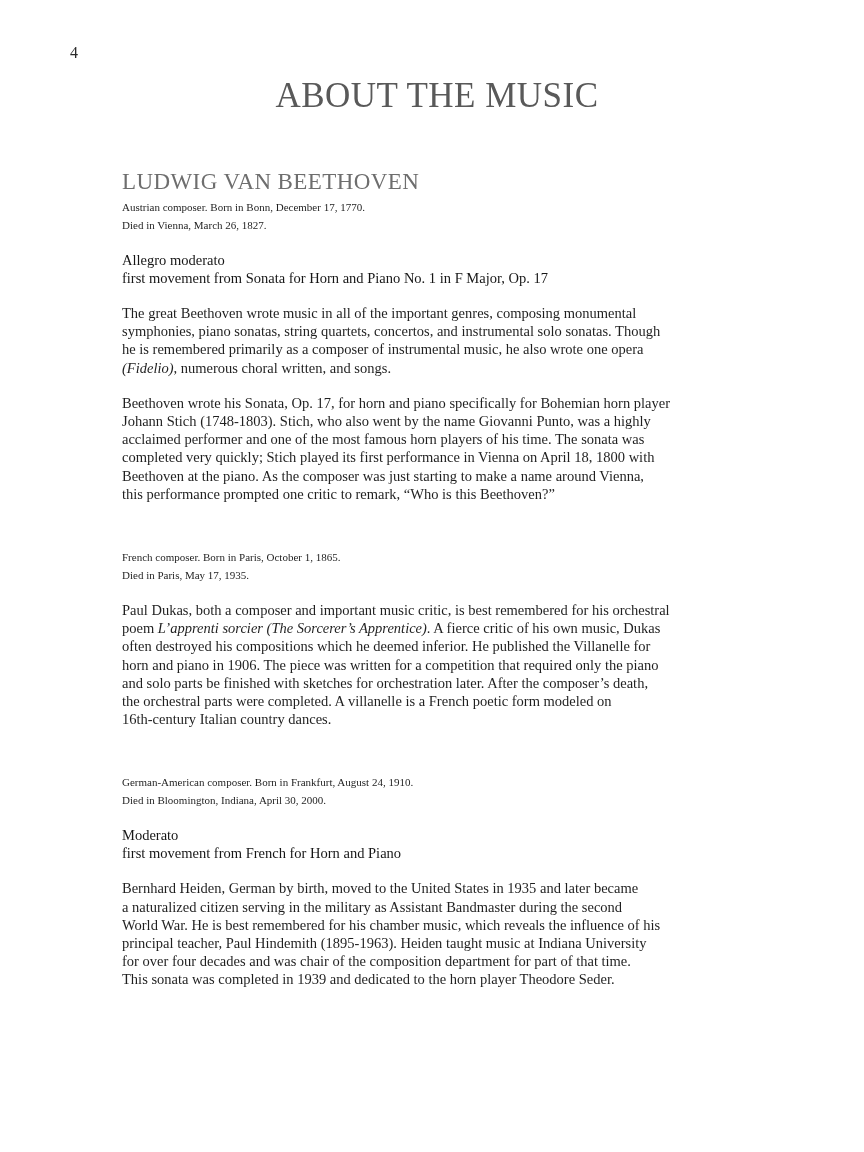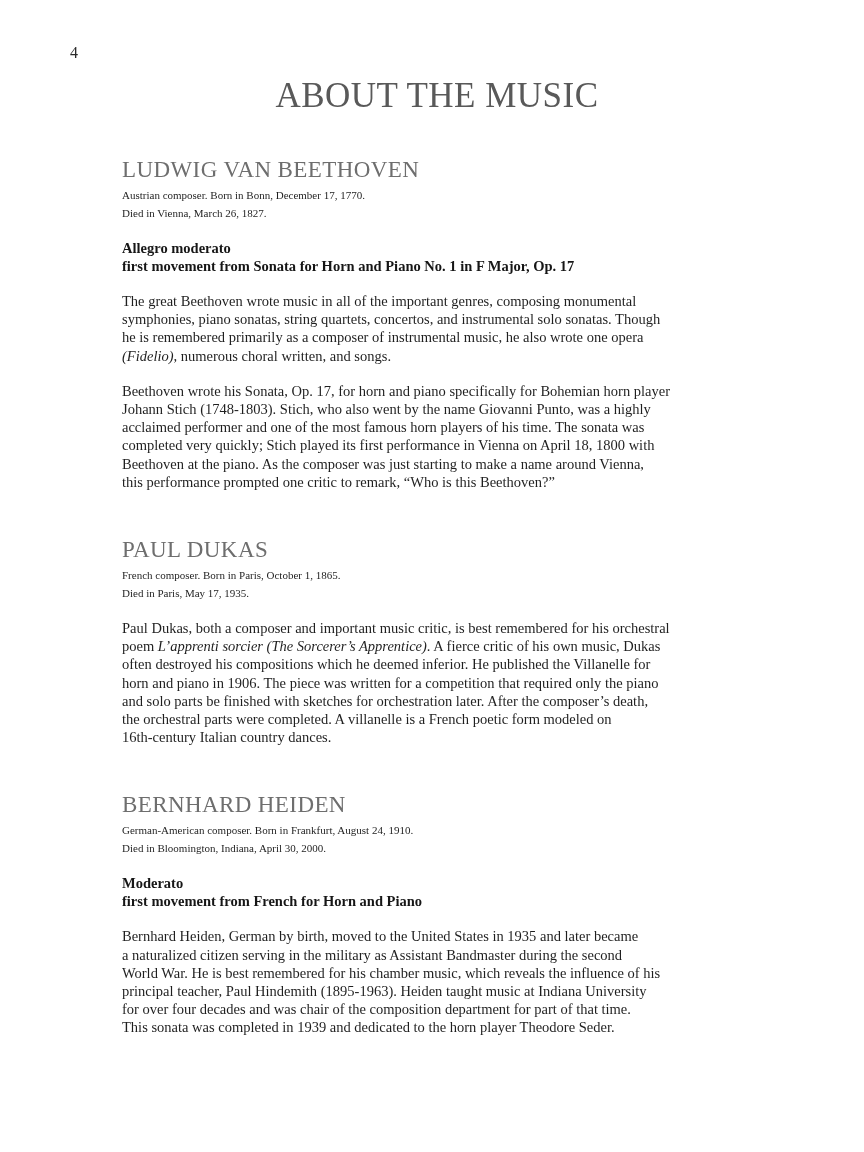--- a/index.html
+++ b/index.html
@@ -38,39 +38,39 @@
   .content {
     position: absolute;
     left: 122px;
     top: 153px;
     width: 656px;
   }
   .composer-section {
     margin-top: 46px;
   }
   .composer-section:first-child {
-    margin-top: 4px;
+    margin-top: 16px;
   }
   .composer-name {
     font-size: 23px;
     font-weight: normal;
     letter-spacing: 0.4px;
     color: #6e6e6e;
     margin: 0 0 4px 0;
   }
   .composer-bio {
     font-size: 11px;
     line-height: 17.5px;
     white-space: pre-line;
     color: #1f1f1f;
   }
   .piece-title {
     font-size: 14.5px;
     line-height: 18px;
-    font-weight: bold;
+    font-weight: normal;
     white-space: pre-line;
     margin-top: 17px;
     color: #161616;
   }
   .body-paragraph {
     font-size: 14.5px;
     line-height: 18.2px;
     white-space: pre-line;
     margin-top: 17px;
     color: #1f1f1f;
@@ -102,34 +102,32 @@
 </span><span class="it">(Fidelio)</span><span>, numerous choral written, and songs.</span></p>
       <p class="body-paragraph"><span>Beethoven wrote his Sonata, Op. 17, for horn and piano specifically for Bohemian horn player
 Johann Stich (1748-1803). Stich, who also went by the name Giovanni Punto, was a highly
 acclaimed performer and one of the most famous horn players of his time. The sonata was
 completed very quickly; Stich played its first performance in Vienna on April 18, 1800 with
 Beethoven at the piano. As the composer was just starting to make a name around Vienna,
 this performance prompted one critic to remark, “Who is this Beethoven?”</span></p>
     </section>
 
     <section class="composer-section">
-      <h2 class="composer-name">PAUL DUKAS</h2>
       <div class="composer-bio">French composer. Born in Paris, October 1, 1865.
 Died in Paris, May 17, 1935.</div>
       <p class="body-paragraph"><span>Paul Dukas, both a composer and important music critic, is best remembered for his orchestral
 poem </span><span class="it">L’apprenti sorcier (The Sorcerer’s Apprentice)</span><span>. A fierce critic of his own music, Dukas
 often destroyed his compositions which he deemed inferior. He published the Villanelle for
 horn and piano in 1906. The piece was written for a competition that required only the piano
 and solo parts be finished with sketches for orchestration later. After the composer’s death,
 the orchestral parts were completed. A villanelle is a French poetic form modeled on
 16th-century Italian country dances.</span></p>
     </section>
 
     <section class="composer-section">
-      <h2 class="composer-name">BERNHARD HEIDEN</h2>
       <div class="composer-bio">German-American composer. Born in Frankfurt, August 24, 1910.
 Died in Bloomington, Indiana, April 30, 2000.</div>
       <div class="piece-title">Moderato
 first movement from French for Horn and Piano</div>
       <p class="body-paragraph"><span>Bernhard Heiden, German by birth, moved to the United States in 1935 and later became
 a naturalized citizen serving in the military as Assistant Bandmaster during the second
 World War. He is best remembered for his chamber music, which reveals the influence of his
 principal teacher, Paul Hindemith (1895-1963). Heiden taught music at Indiana University
 for over four decades and was chair of the composition department for part of that time.
 This sonata was completed in 1939 and dedicated to the horn player Theodore Seder.</span></p>

